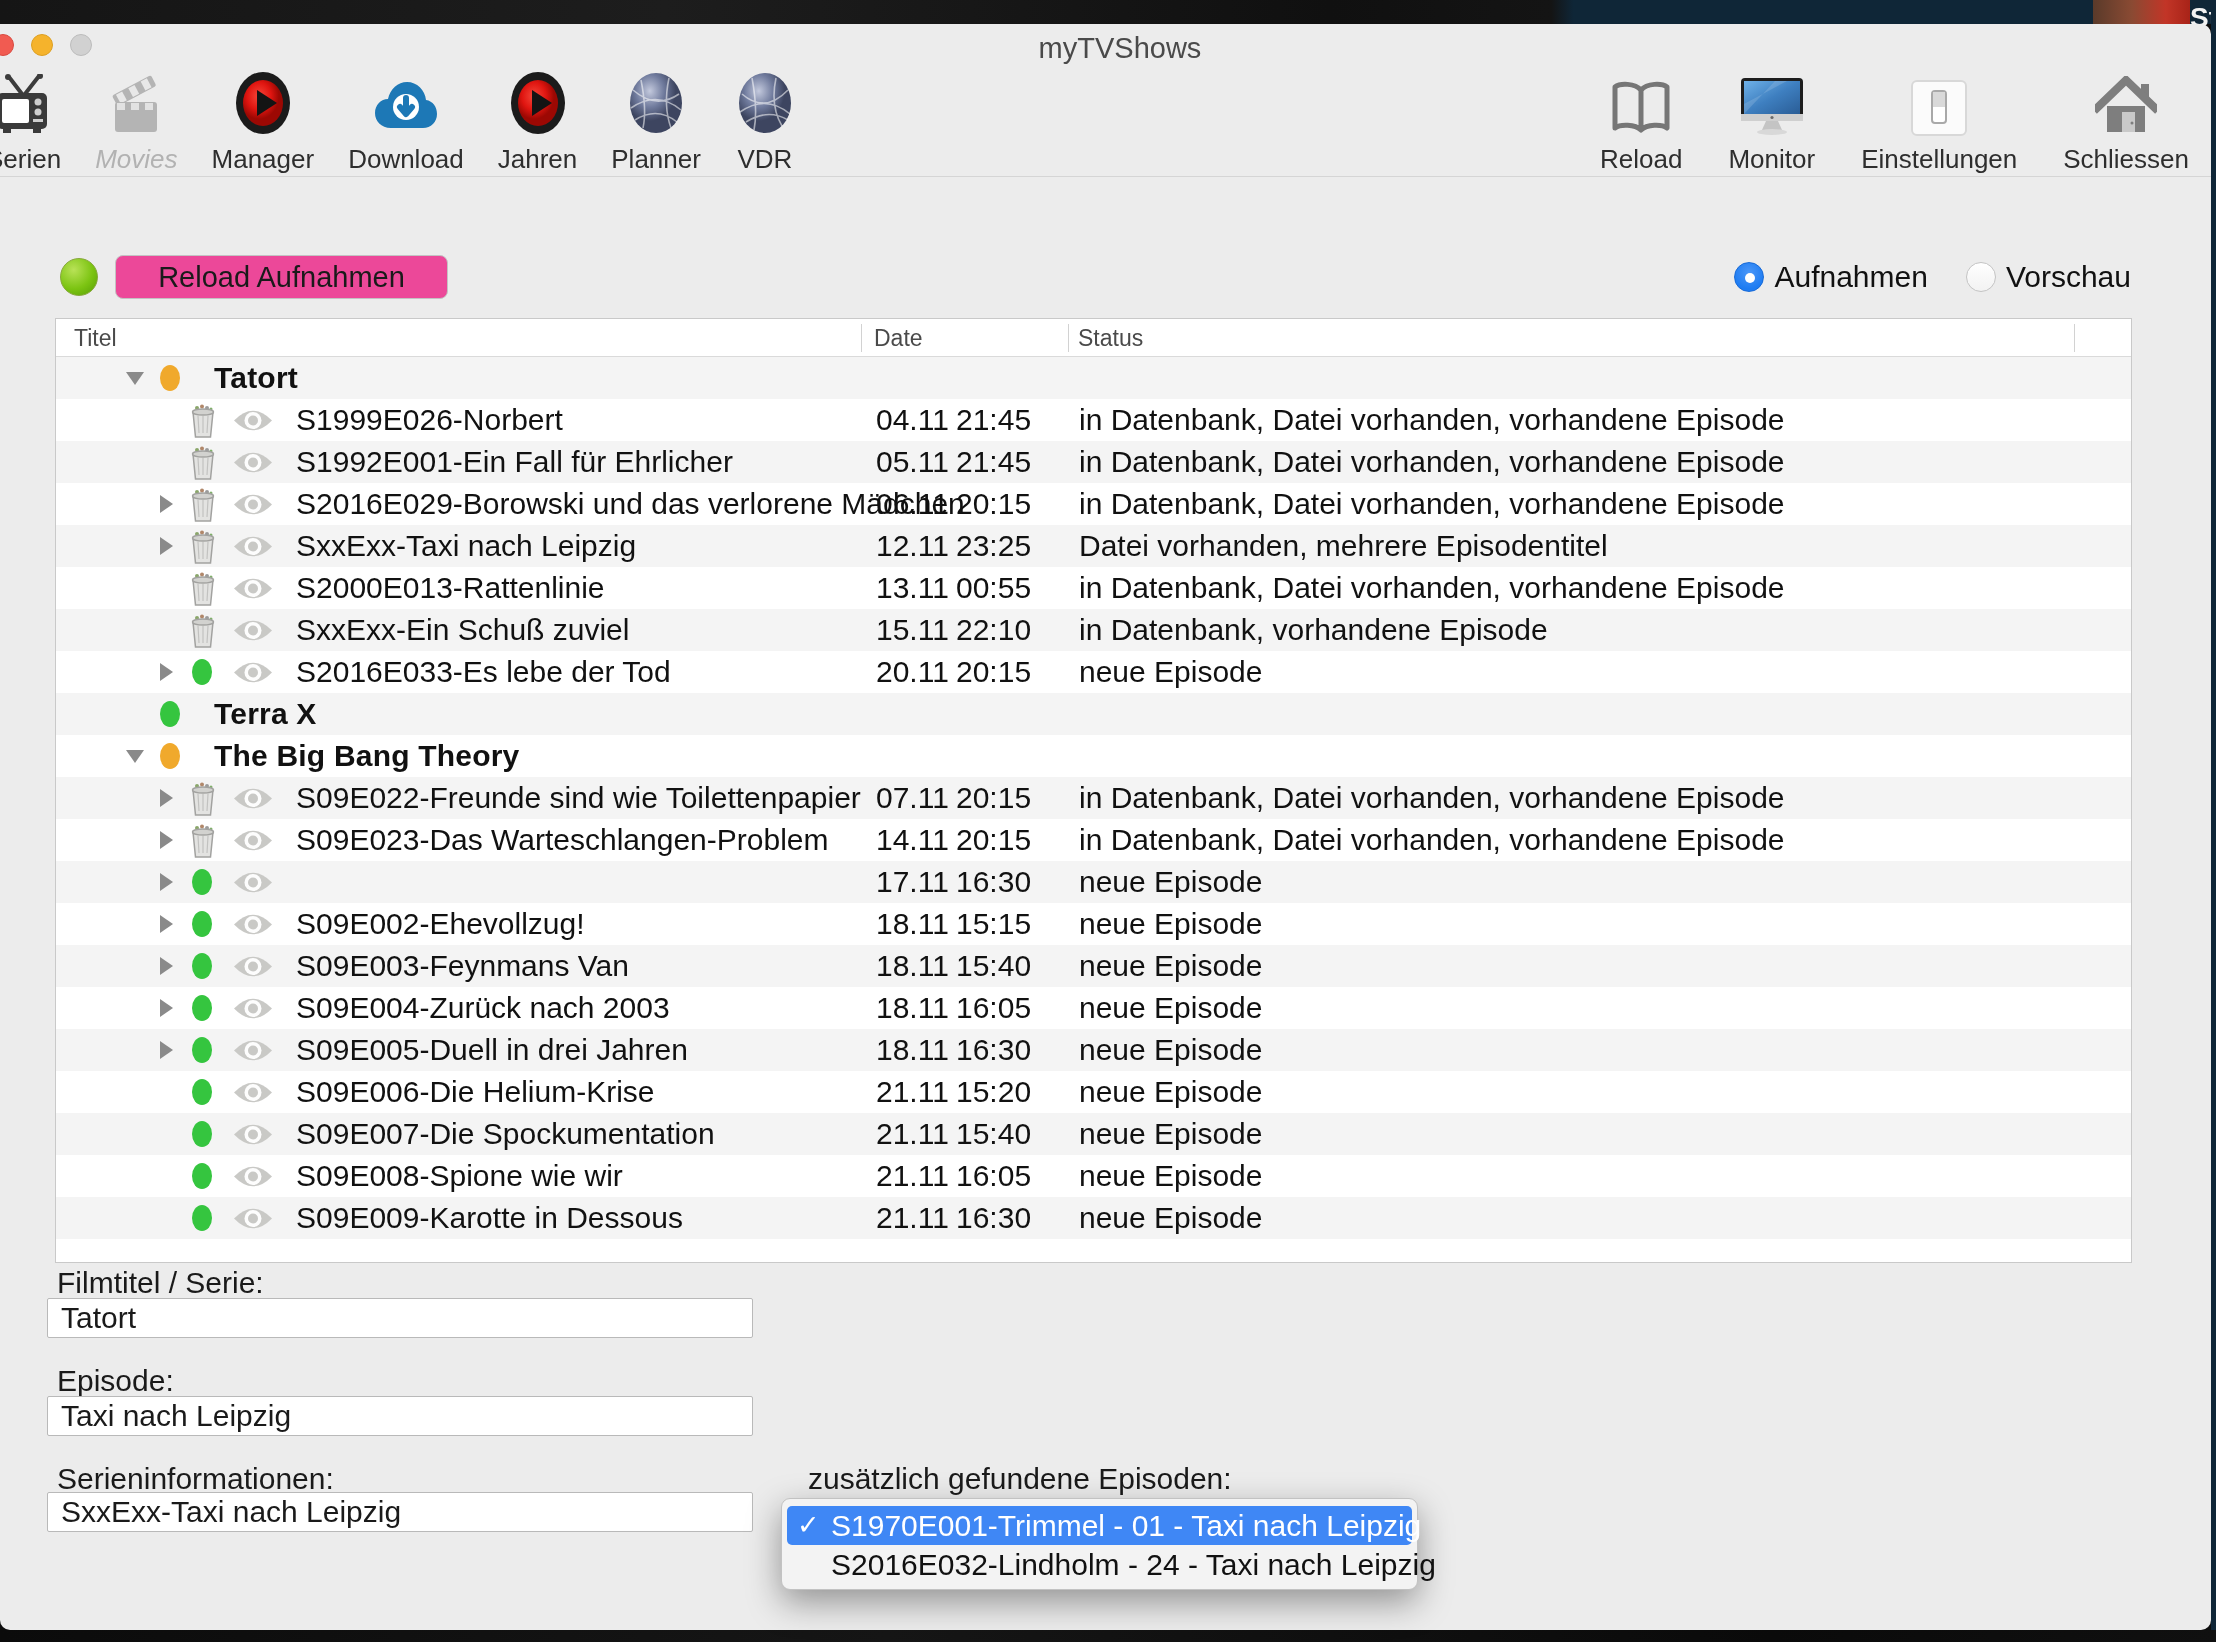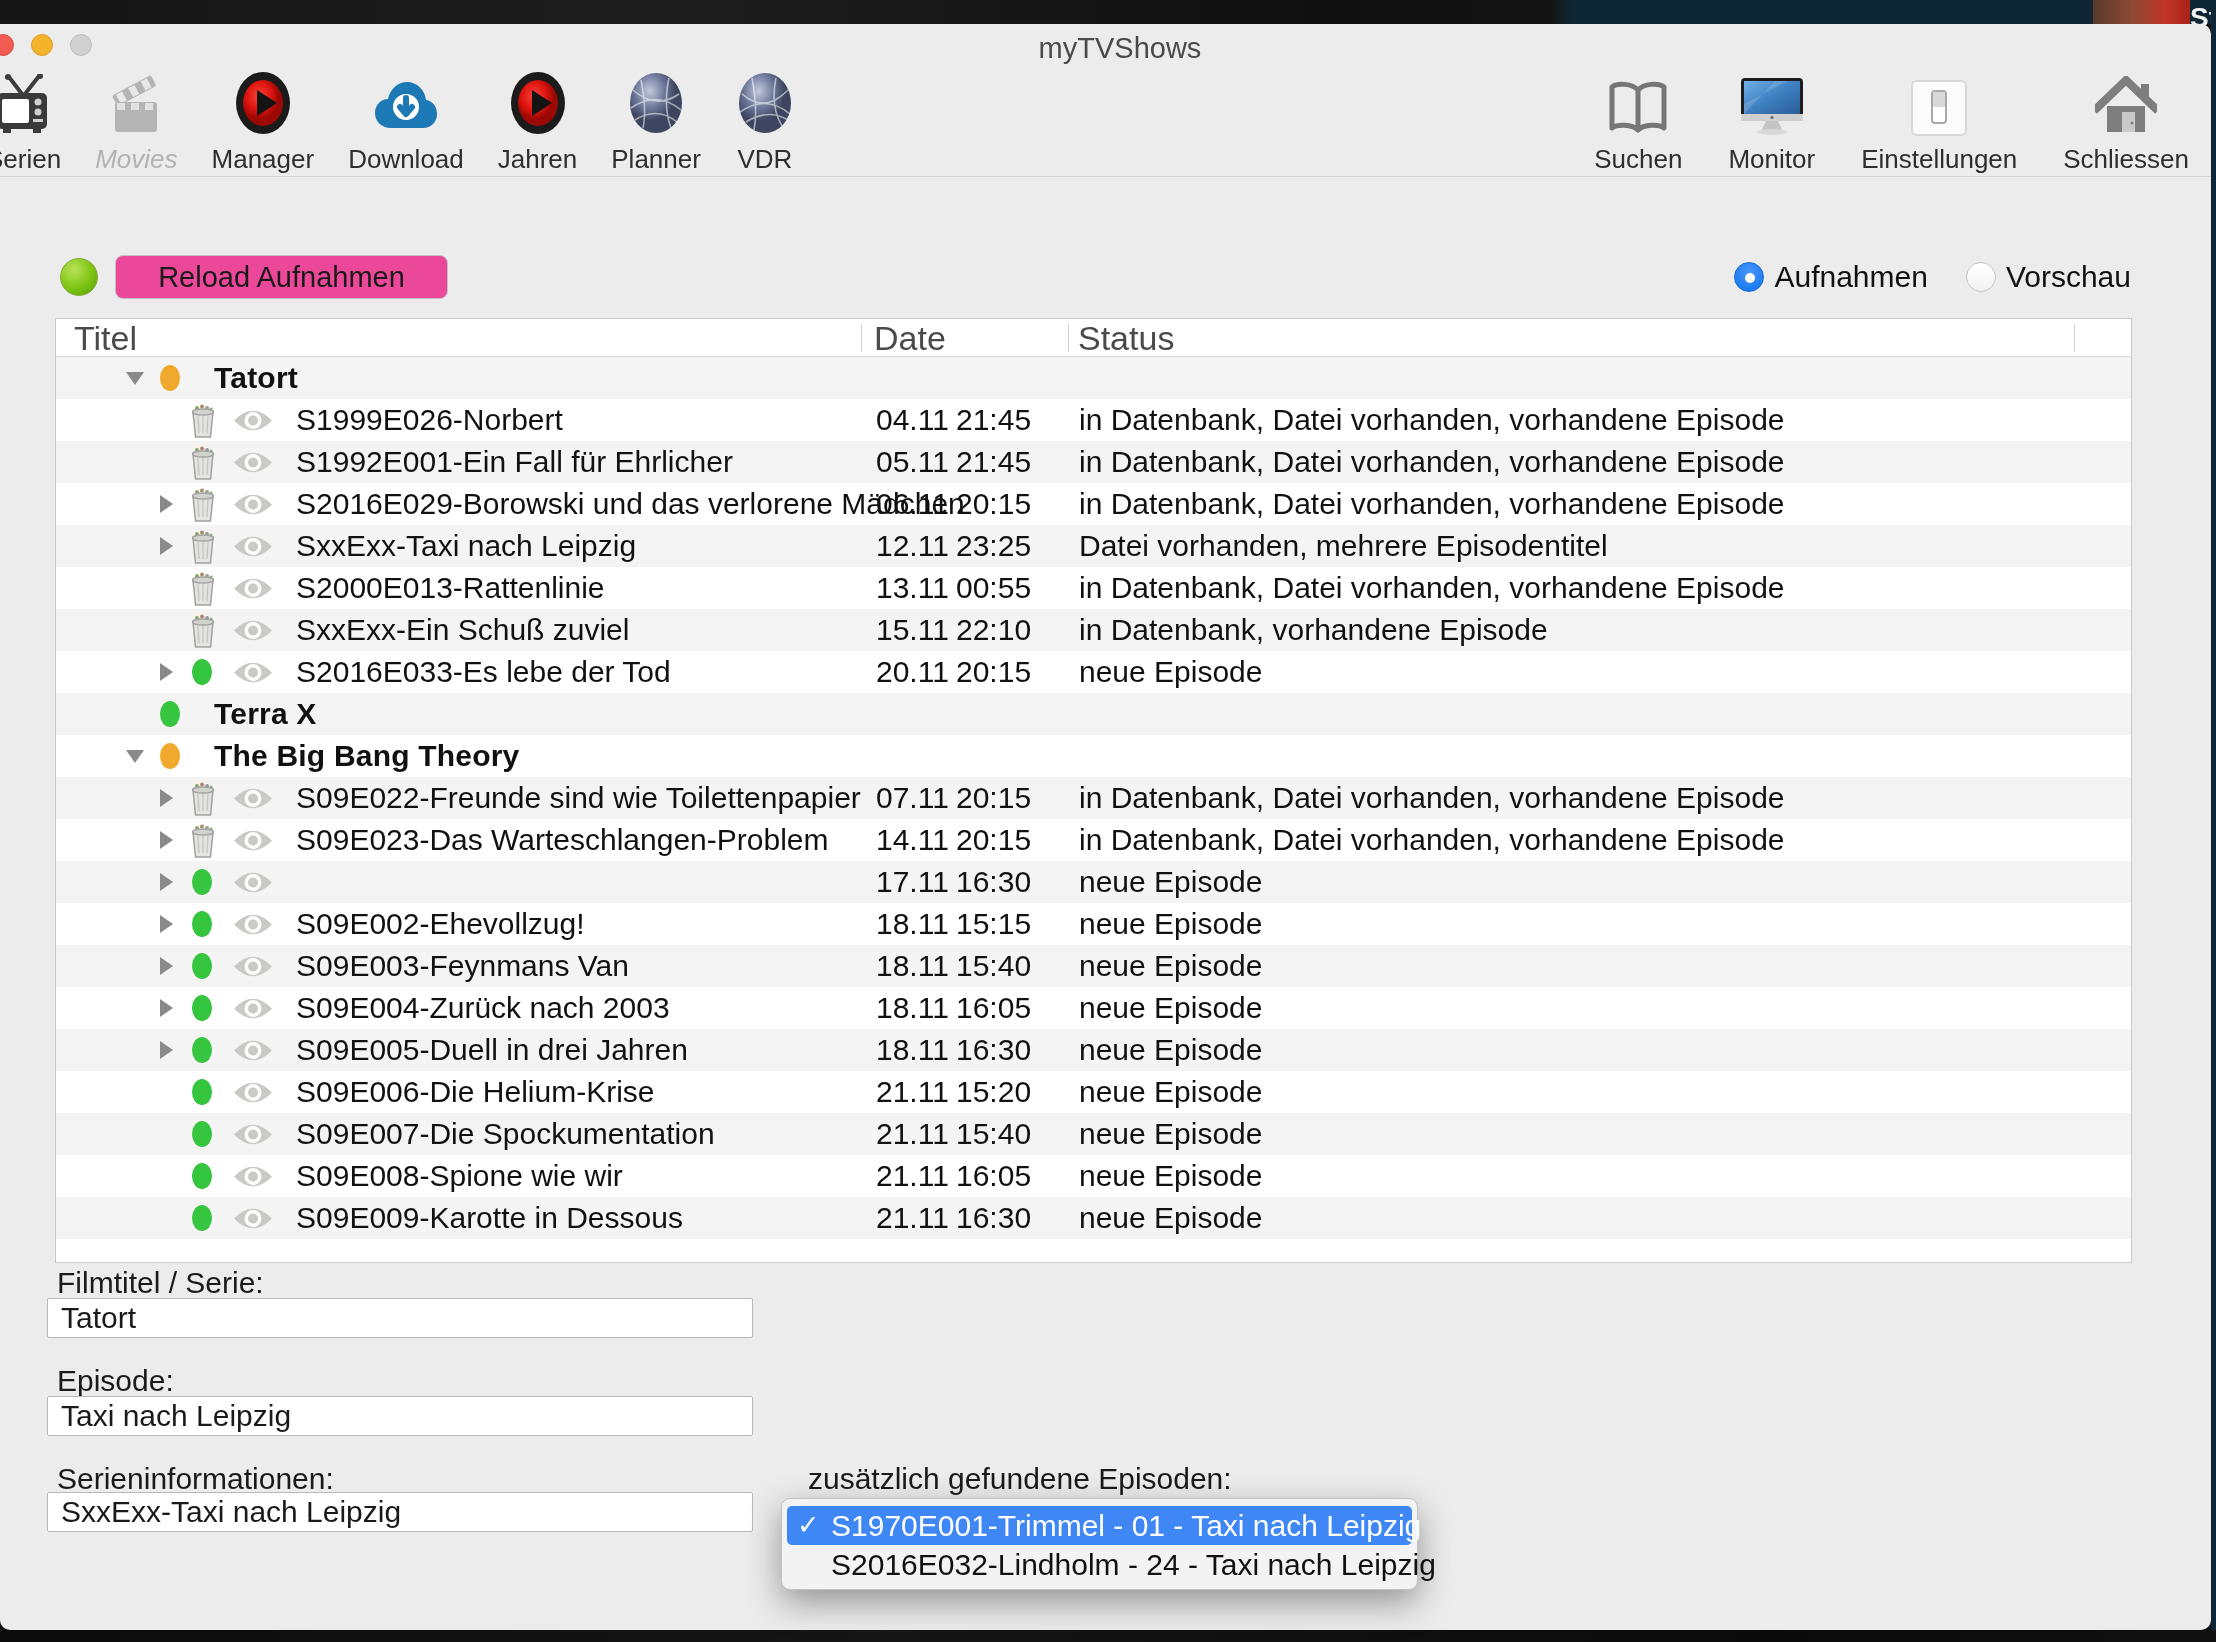--- a/index.html
+++ b/index.html
@@ -51,21 +51,21 @@
   .rb { width:30px; height:30px; border-radius:50%; position:relative; }
   .rb.on { background:radial-gradient(circle at 50% 35%, #4b97f8, #1e7cf2 70%); border:1px solid #176ad8; }
   .rb.on::after { content:""; position:absolute; left:10px; top:10px; width:10px; height:10px; border-radius:50%; background:#fff; }
   .rb.off { background:linear-gradient(#ffffff,#f2f2f2); border:1px solid #c4c4c4; }
   .radio-label { font-size:30px; color:#111; }
 
   
   .table { position:absolute; left:55px; top:294px; width:2077px; height:945px;
     background:#ffffff; border:1px solid #c9c9c9; }
   .thead { position:relative; height:38px; border-bottom:1px solid #dadada; }
-  .th { position:absolute; top:0; height:38px; line-height:38px; font-size:34px; color:#4a4a4a; }
+  .th { position:absolute; top:0; height:38px; line-height:38px; font-size:23px; color:#4a4a4a; }
   .th-titel { left:18px; } .th-date { left:818px; } .th-status { left:1022px; }
   .th-sep { position:absolute; top:5px; width:1px; height:28px; background:#d2d2d2; }
 
   .trow { position:relative; height:42px; }
   .trow.alt { background:#f4f4f4; }
   .trow span.lbl { position:absolute; top:0; line-height:42px; font-size:30px; color:#111; white-space:nowrap; }
   .trow .r-title { left:240px; }
   .trow.group .r-title { left:158px; font-weight:700; letter-spacing:.2px; }
   .trow .r-date { left:820px; } .trow .r-time { left:900px; } .trow .r-status { left:1023px; }
 
@@ -242,21 +242,21 @@
       </div>
 
       <div class="tb-right">
 
         <div class="tb-item">
           <div class="tb-icon">
             <svg width="62" height="56" viewBox="0 0 62 56">
               <path d="M31 10 C25 3 10 3 5 7 L5 48 C10 44 25 44 31 50 C37 44 52 44 57 48 L57 7 C52 3 37 3 31 10 Z M31 10 L31 50" stroke="#767676" stroke-width="5" fill="none" stroke-linejoin="round"></path>
             </svg>
           </div>
-          <div class="tb-label">Suchen</div>
+          <div class="tb-label">Reload</div>
         </div>
 
         <div class="tb-item">
           <div class="tb-icon">
             <svg width="66" height="60" viewBox="0 0 66 60">
               <defs>
                   <linearGradient id="scr" x1="0" y1="0" x2="1" y2="1">
                     <stop offset="0%" stop-color="#6fb1e8"></stop>
                     <stop offset="50%" stop-color="#3e7fc0"></stop>
                     <stop offset="100%" stop-color="#2a5d96"></stop>

